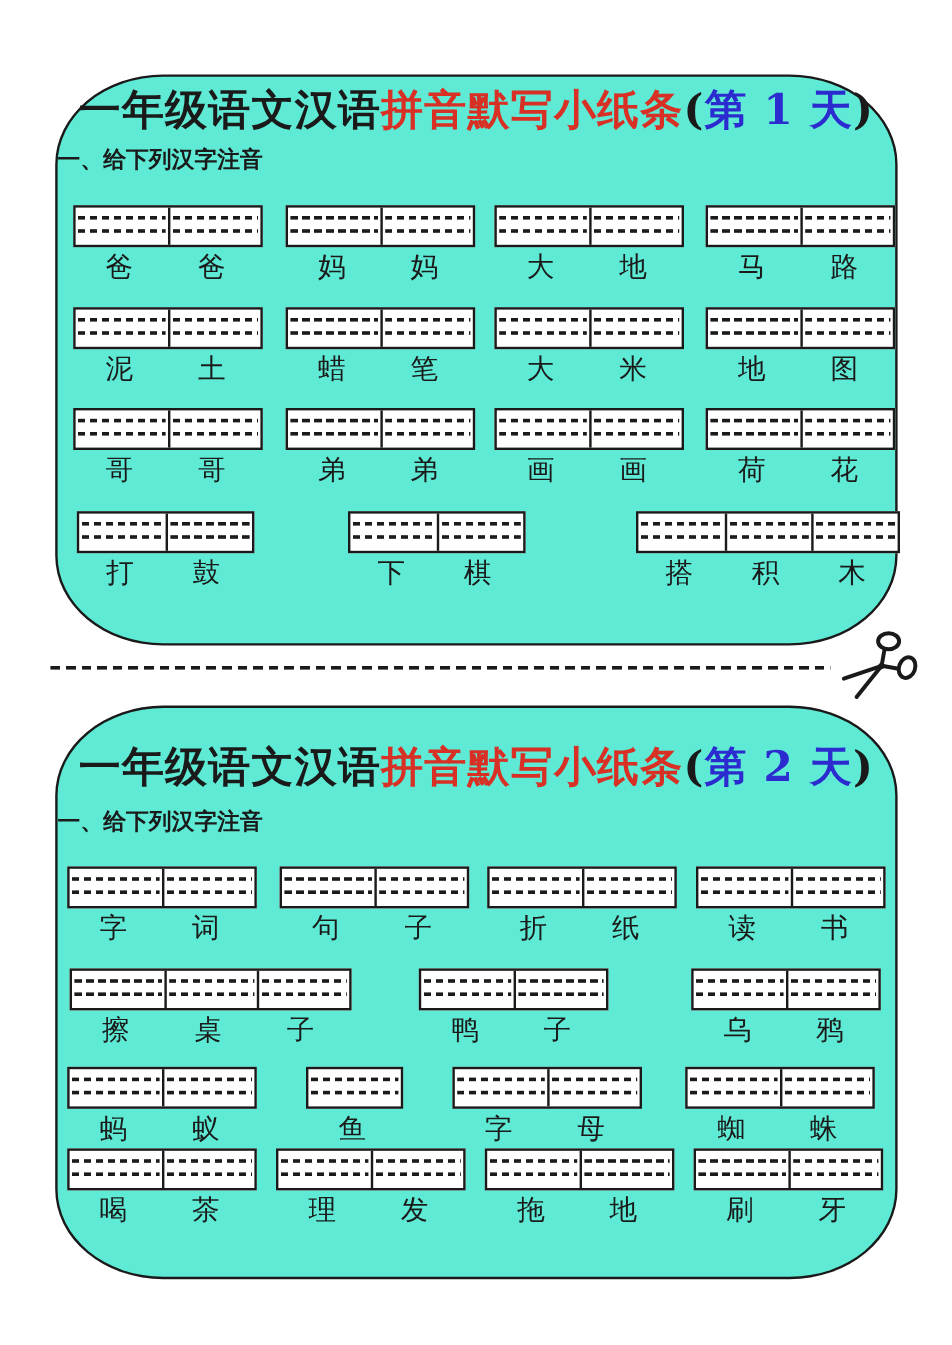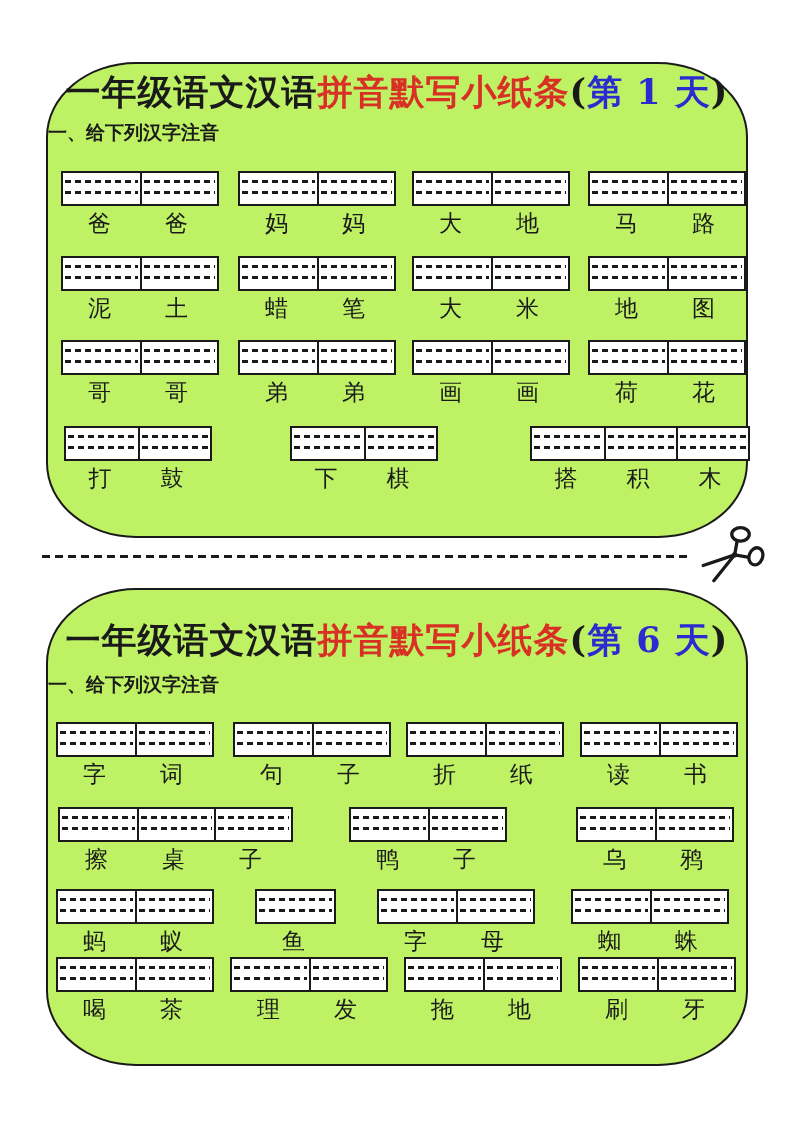--- a/index.html
+++ b/index.html
@@ -1,20 +1,20 @@
 <!DOCTYPE html>
 <html style="--ink: #1a1a1a; --red: #d93025; --blue: #2b2bd0; --gray: #9e9e9e;"><head>
 <meta charset="utf-8">
 <style>
   html,body{margin:0;padding:0;background:#ffffff;}
   #stage{position:relative;width:793px;height:1121px;background:#ffffff;overflow:hidden;
          font-family:"Liberation Sans",sans-serif;}
   :root{--ink:#1a1a1a;--red:#d93025;--blue:#2b2bd0;--gray:#9e9e9e;}
 
-  .card{position:absolute;left:46px;width:702px;box-sizing:border-box;background:#bef264;
+  .card{position:absolute;left:46px;width:702px;box-sizing:border-box;background:#5eead4;
         border:2.5px solid var(--ink);border-radius:90px/75px;}
 
   .card-title{position:absolute;left:0;width:100%;text-align:center;white-space:nowrap;
               font-family:"DejaVu Serif","Liberation Serif",serif;font-weight:700;
               font-size:35px;letter-spacing:1px;line-height:40px;}
   .t-ink{color:var(--ink);} .t-red{color:var(--red);} .t-blue{color:var(--blue);}
 
   .heading{position:absolute;left:0;font-family:"Liberation Sans",sans-serif;
            font-weight:700;font-size:19px;color:var(--ink);white-space:nowrap;}
 
@@ -286,21 +286,21 @@
             </div>
           </div>
           <div class="chars">
             <span class="hanzi" style="width: 72px;">搭</span>
             <span class="hanzi" style="width: 72px;">积</span>
             <span class="hanzi" style="width: 72px;">木</span>
           </div>
         </div>
       </section>
       <section class="card" style="top: 588px; height: 478px;">
-        <div class="card-title" style="top: 30px;"><span class="t-ink">一年级语文汉语</span><span class="t-red">拼音默写小纸条</span><span class="t-ink">(</span><span class="t-blue">第 6 天</span><span class="t-ink">)</span></div>
+        <div class="card-title" style="top: 30px;"><span class="t-ink">一年级语文汉语</span><span class="t-red">拼音默写小纸条</span><span class="t-ink">(</span><span class="t-blue">第 2 天</span><span class="t-ink">)</span></div>
         <div class="heading" style="top: 82px;">一、给下列汉字注音</div>
         <div class="word" style="left: 8px; top: 132px;">
           <div class="pbox">
             <div class="cell" style="width: 77px;">
               <div class="dash d1"></div>
               <div class="dash d2"></div>
             </div>
             <div class="cell" style="width: 77px;">
               <div class="dash d1"></div>
               <div class="dash d2"></div>

